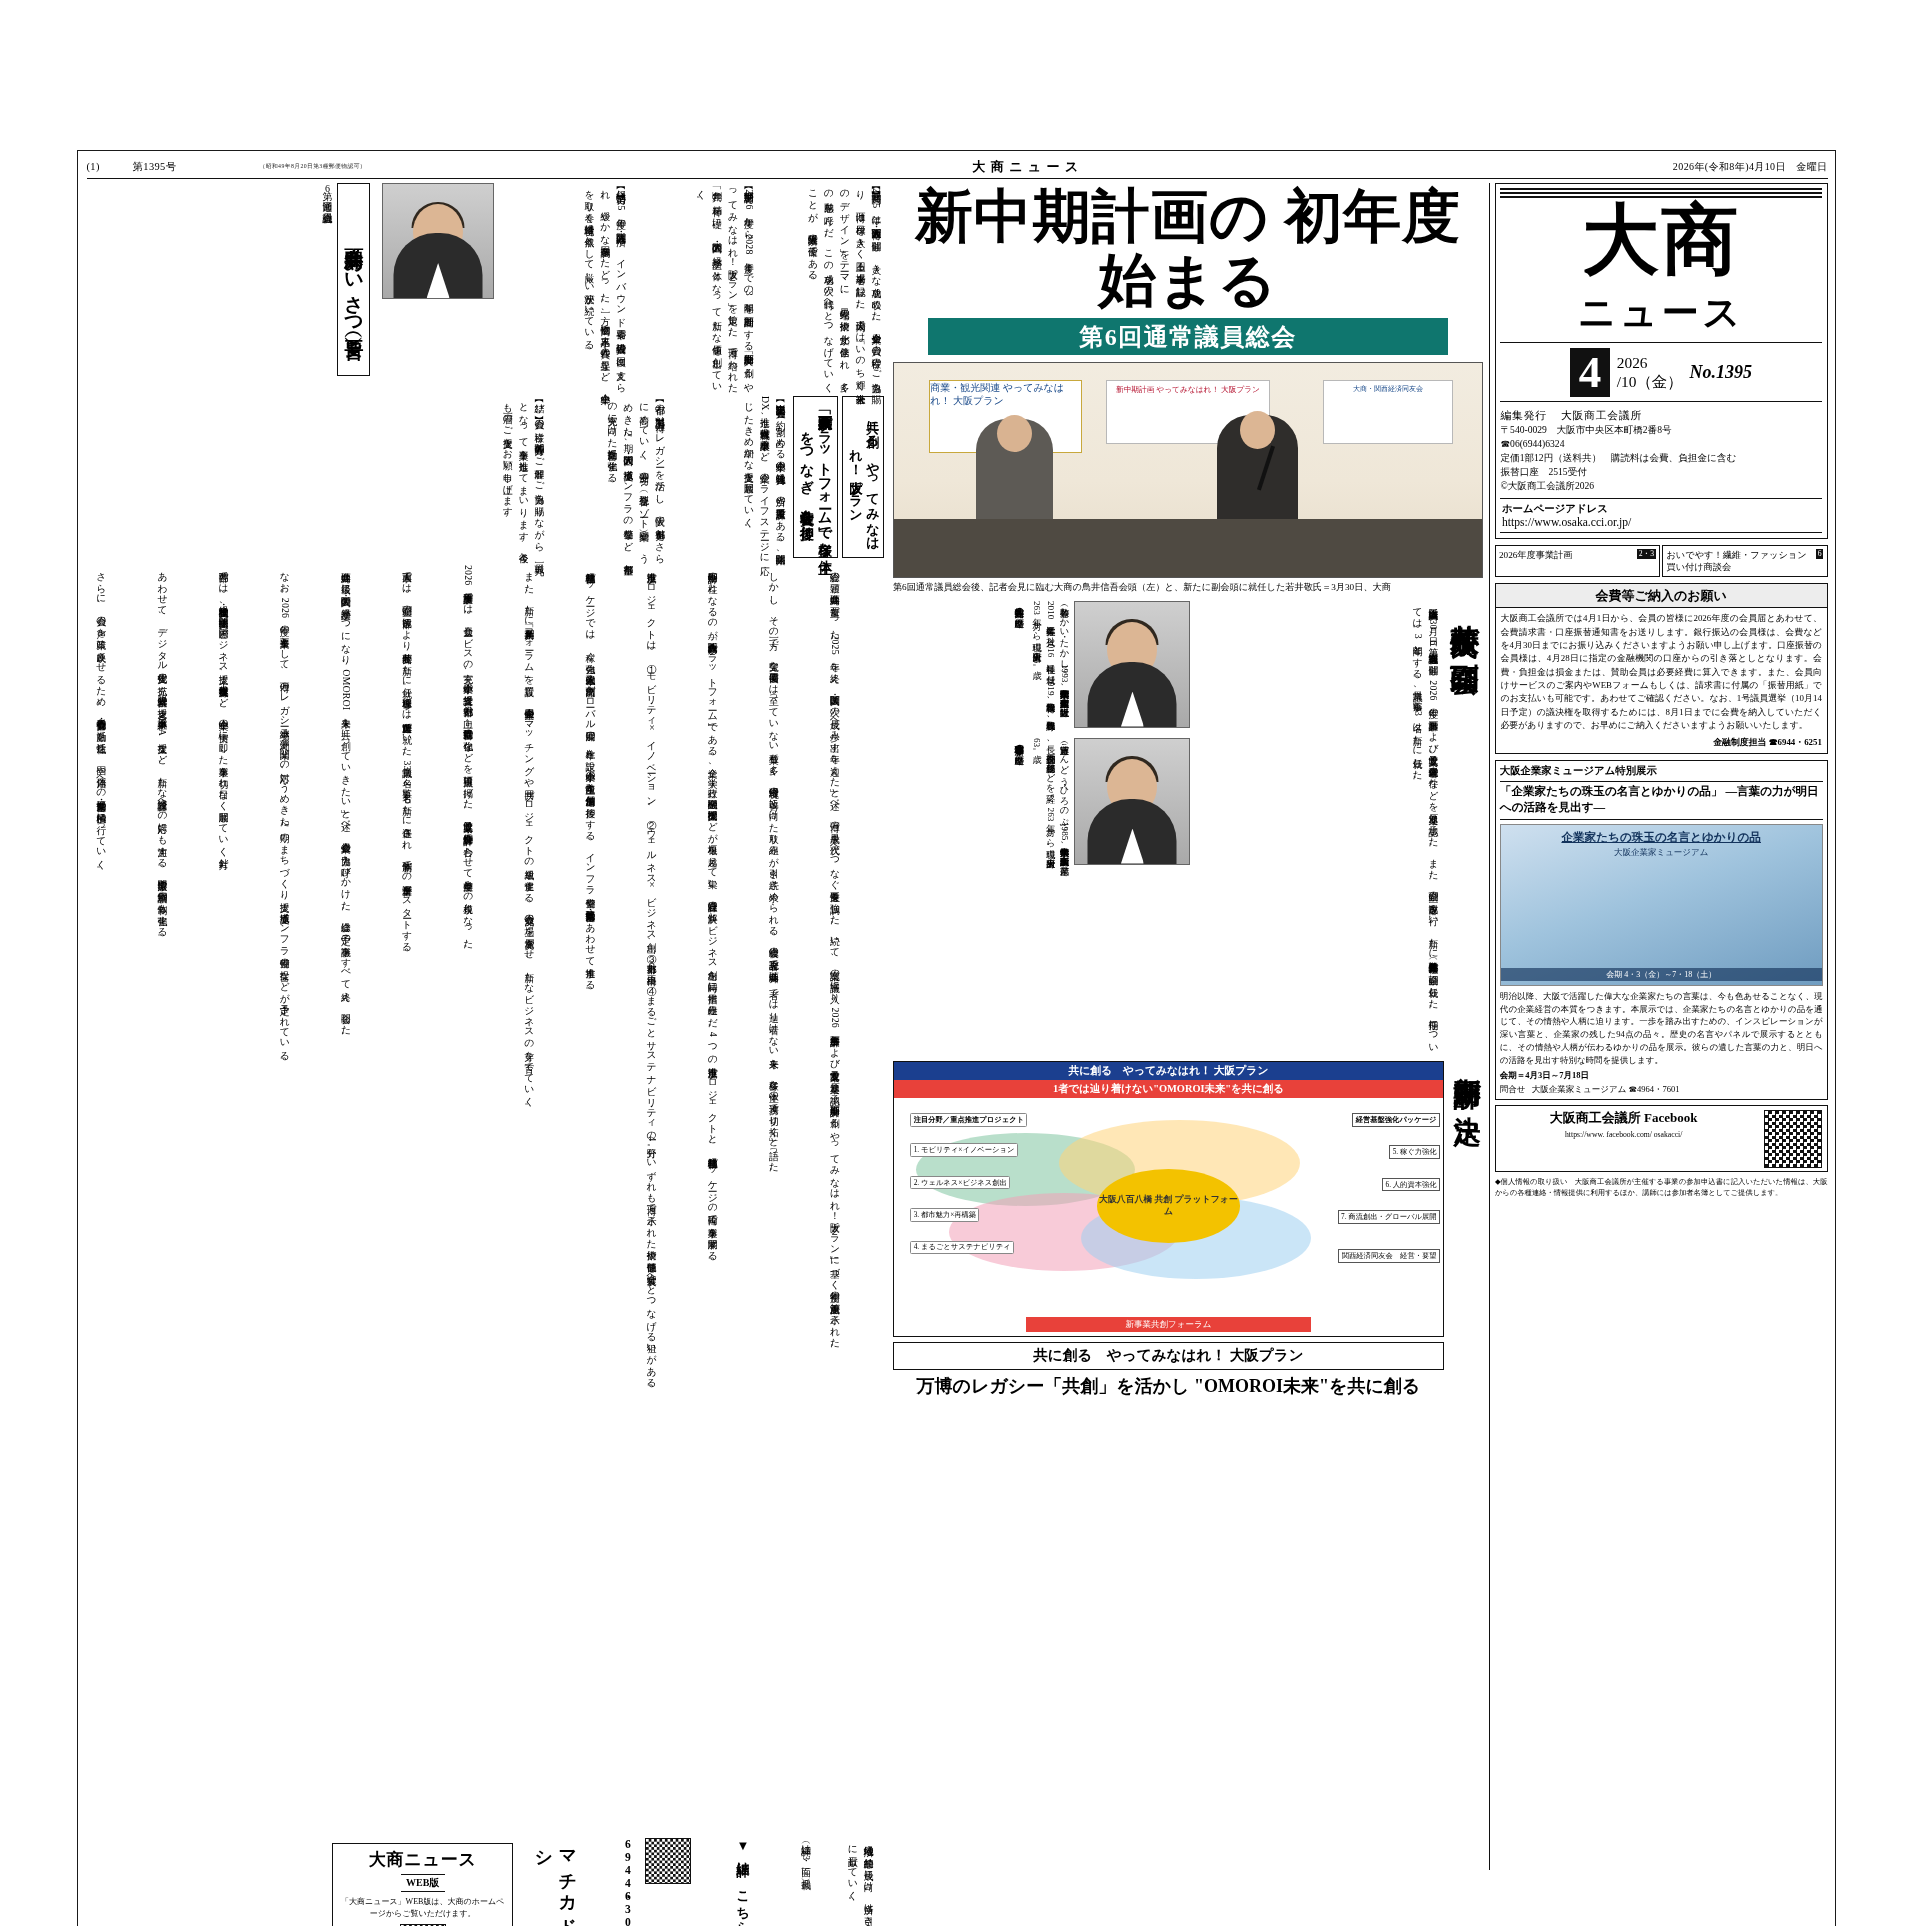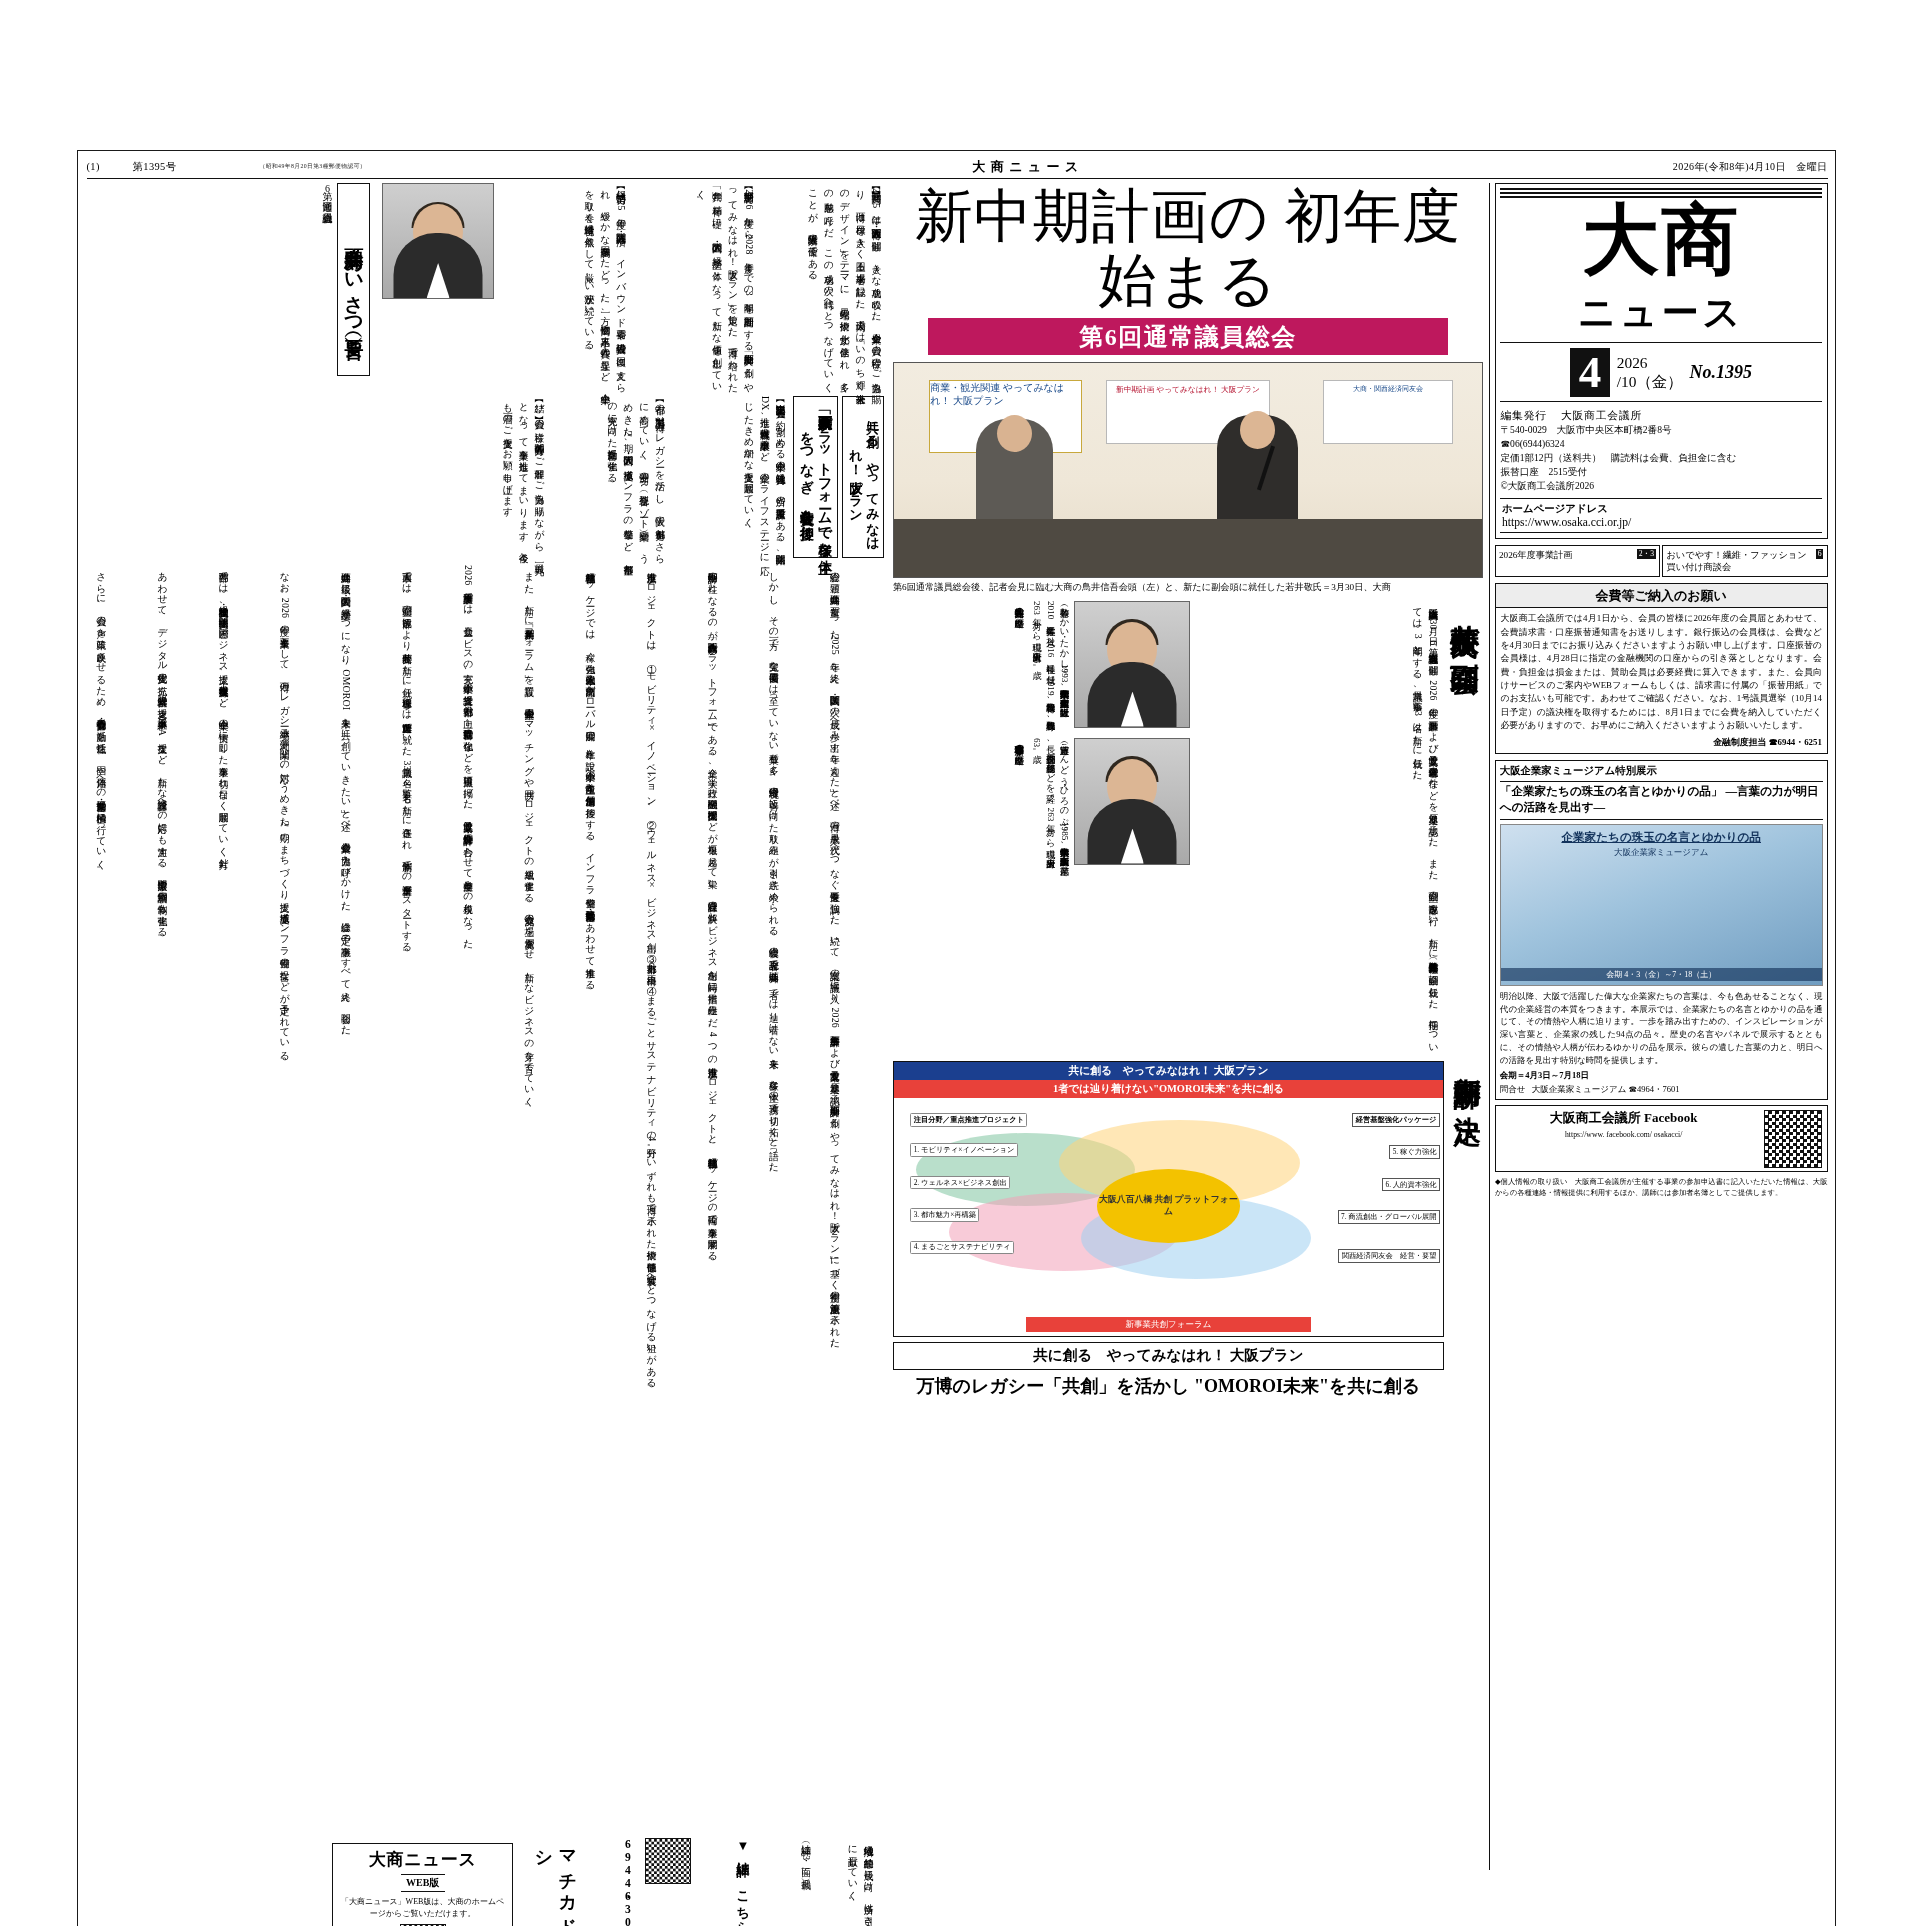--- a/index.html
+++ b/index.html
@@ -100,25 +100,25 @@
   .fb .fbt{ font-size:13px; font-weight:bold; line-height:1.3;}
   .fb .fbu{ font-size:7.7px; line-height:1.35; margin-top:3.1px;font-family:Liberation Serif, serif;}
   .qr { width:58px; height:58px; background:
      repeating-conic-gradient(#111 0 25%, #fff 0 50%) 0 0/7px 7px; border:1.5px solid #111;}
   .qr.small{ width:46px;height:46px; background:
      repeating-conic-gradient(#111 0 25%, #fff 0 50%) 0 0/5.4px 5.4px;}
   .privacy { font-size:7.3px; line-height:1.45; margin-top:4.6px; text-align:justify;}
 
   
   .headline {
-    text-align:center; font-size:58px; font-weight:normal; line-height:1.12;
+    text-align:center; font-size:58px; font-weight:bold; line-height:1.12;
     letter-spacing:0.8px; margin:1.5px 0 3.9px 0;
   }
   .kicker {
-    background:#be185d; color:#fff; text-align:center; font-size:24px; font-weight:bold;
+    background:#0f766e; color:#fff; text-align:center; font-size:24px; font-weight:bold;
     letter-spacing:1.5px; padding:2.3px 0; margin:0 35px 7px 35px;
   }
   .photo {
     width:100%; height:216px; border:0.4px solid #555; position:relative; overflow:hidden;
     background:#d8d8d8;
   }
   .photo .backdrop{
     position:absolute; inset:0;
     background:linear-gradient(180deg,#f2ece0 0%,#efe7d8 55%,#e6dcc9 100%);
   }

